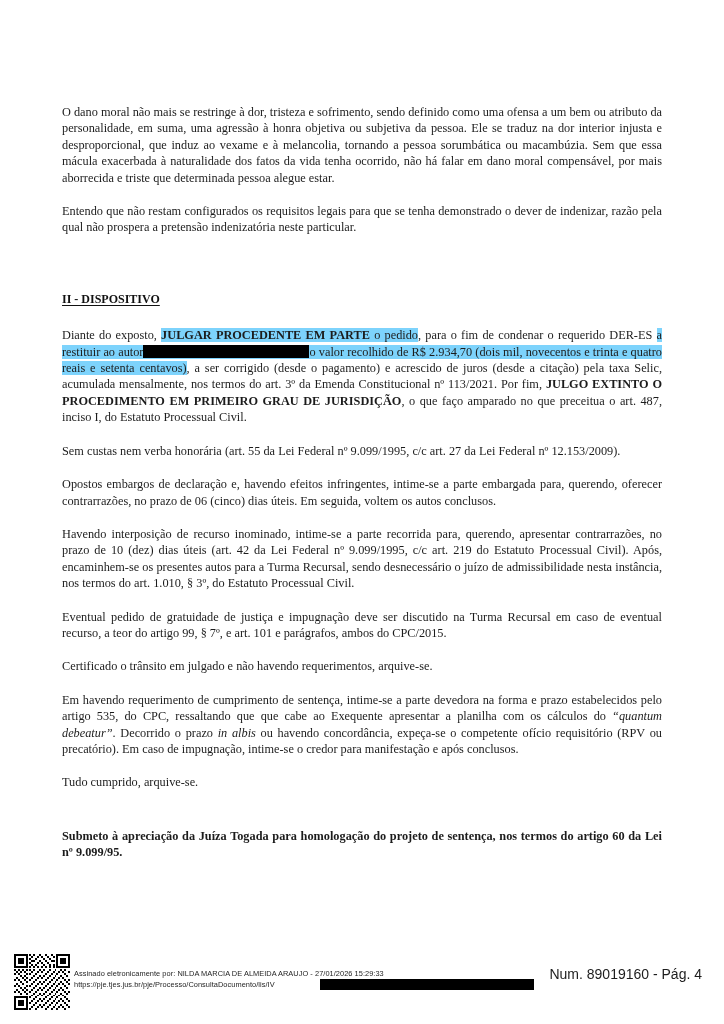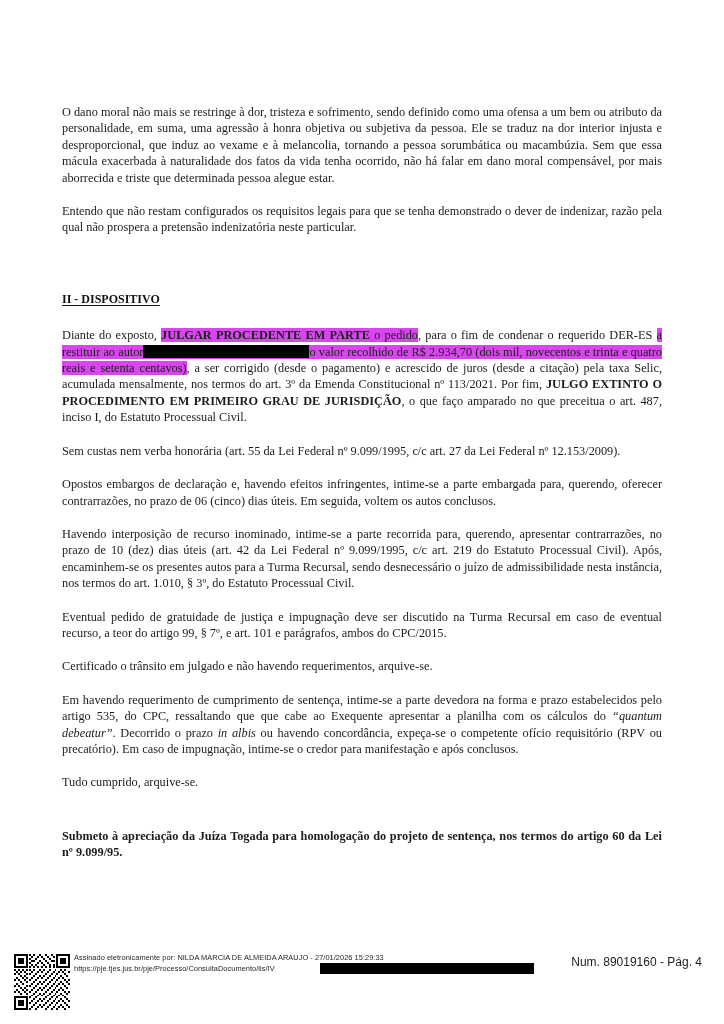--- a/index.html
+++ b/index.html
@@ -51,21 +51,21 @@
     font-weight: bold;
     text-decoration: underline;
     text-underline-offset: 2px;
     color: #111111;
   }
 
   b, .b { font-weight: bold; }
   i, .i { font-style: italic; }
 
   .hl {
-    background-color: #d946ef;
+    background-color: #7dd3fc;
     box-decoration-break: clone;
     -webkit-box-decoration-break: clone;
   }
 
   .redact {
     display: inline-block;
     background: #000000;
     vertical-align: middle;
     height: 13px;
     border-radius: 0;
@@ -86,21 +86,21 @@
     left: 14px;
     top: 6px;
     width: 56px;
     height: 56px;
   }
   .qr-wrap svg { display: block; }
 
   .sig-block {
     position: absolute;
     left: 74px;
-    top: 4px;
+    top: 20px;
     width: 420px;
     font-size: 7.4px;
     line-height: 11.2px;
     color: #1d1d1d;
     letter-spacing: 0.05px;
   }
   .sig-line { position: relative; white-space: nowrap; height: 11.2px; }
 
   .redact-f1 {
     position: absolute;
@@ -115,22 +115,22 @@
     left: 104px;
     top: 0px;
     width: 196px;
     height: 11px;
     background: #000;
   }
 
   .page-num {
     position: absolute;
     right: 22px;
-    top: 8px;
-    font-size: 12px;
+    top: 20px;
+    font-size: 14px;
     line-height: 12px;
     color: #1d1d1d;
     white-space: nowrap;
   }
 </style>
 </head>
 <body>
 
 <div class="page">
 

